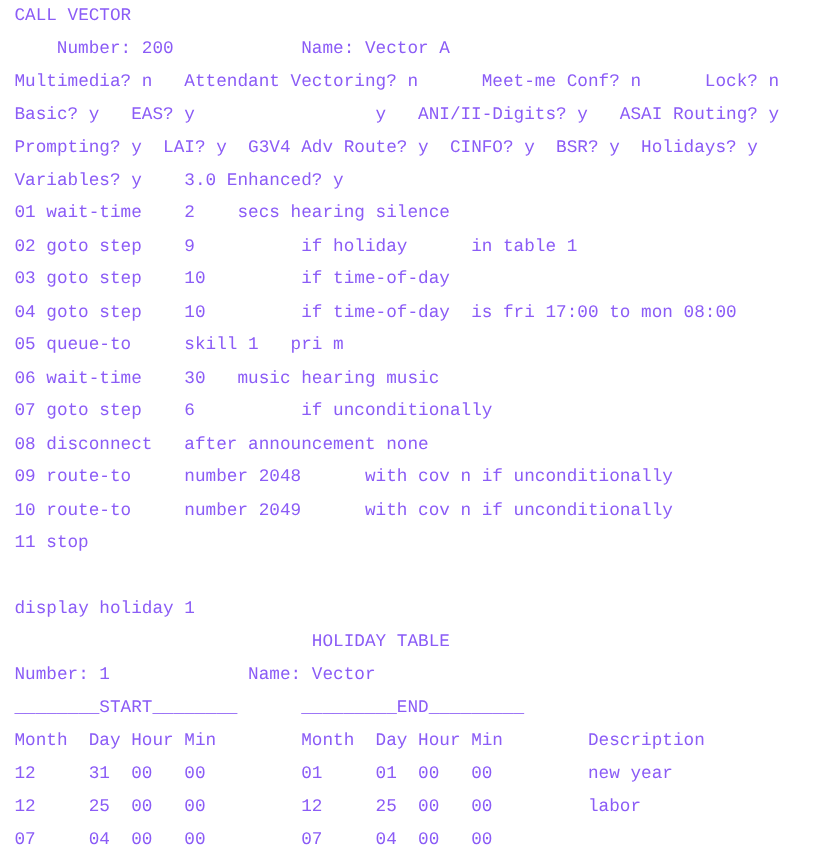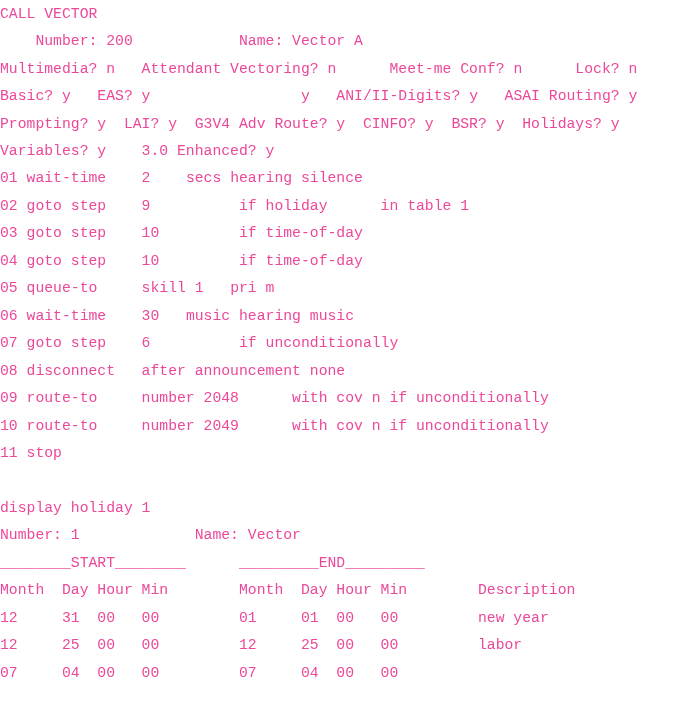--- a/index.html
+++ b/index.html
@@ -6,22 +6,22 @@
   body {
     width:679px; height:714px;
     background:#ffffff;
     overflow:hidden;
   }
   .screen {
     position:relative;
     width:679px; height:714px;
     font-family:"Liberation Mono","DejaVu Sans Mono",monospace;
     font-size:14.75px;
-    color:#ec4899;
-    padding-left:0;
+    color:#8b5cf6;
+    padding-left:12px;
     box-sizing:border-box;
   }
   .row { position:relative; height:27.46px; }
   .tk {
     position:absolute;
     top:50%;
     transform:translateY(-50%);
     left:calc(var(--c) * 1ch);
     white-space:pre;
   }
@@ -104,20 +104,21 @@
     <span class="tk" style="--c:0">03</span>
     <span class="tk" style="--c:3">goto step</span>
     <span class="tk" style="--c:16">10</span>
     <span class="tk" style="--c:27">if time-of-day</span>
   </div>
   <div class="row">
     <span class="tk" style="--c:0">04</span>
     <span class="tk" style="--c:3">goto step</span>
     <span class="tk" style="--c:16">10</span>
     <span class="tk" style="--c:27">if time-of-day</span>
+    <span class="tk" style="--c:43">is fri 17:00 to mon 08:00</span>
   </div>
   <div class="row">
     <span class="tk" style="--c:0">05</span>
     <span class="tk" style="--c:3">queue-to</span>
     <span class="tk" style="--c:16">skill 1</span>
     <span class="tk" style="--c:26">pri m</span>
   </div>
   <div class="row">
     <span class="tk" style="--c:0">06</span>
     <span class="tk" style="--c:3">wait-time</span>
@@ -151,20 +152,23 @@
     <span class="tk" style="--c:0">11</span>
     <span class="tk" style="--c:3">stop</span>
   </div>
 
   <div class="row"></div>
 
   <div class="row">
     <span class="tk" style="--c:0">display holiday 1</span>
   </div>
 
+  <div class="row">
+    <span class="tk" style="--c:28">HOLIDAY TABLE</span>
+  </div>
 
   <div class="row">
     <span class="tk" style="--c:0">Number:</span>
     <span class="tk" style="--c:8">1</span>
     <span class="tk" style="--c:22">Name:</span>
     <span class="tk" style="--c:28">Vector</span>
   </div>
 
   <div class="row">
     <span class="tk" style="--c:0">________START________</span>

